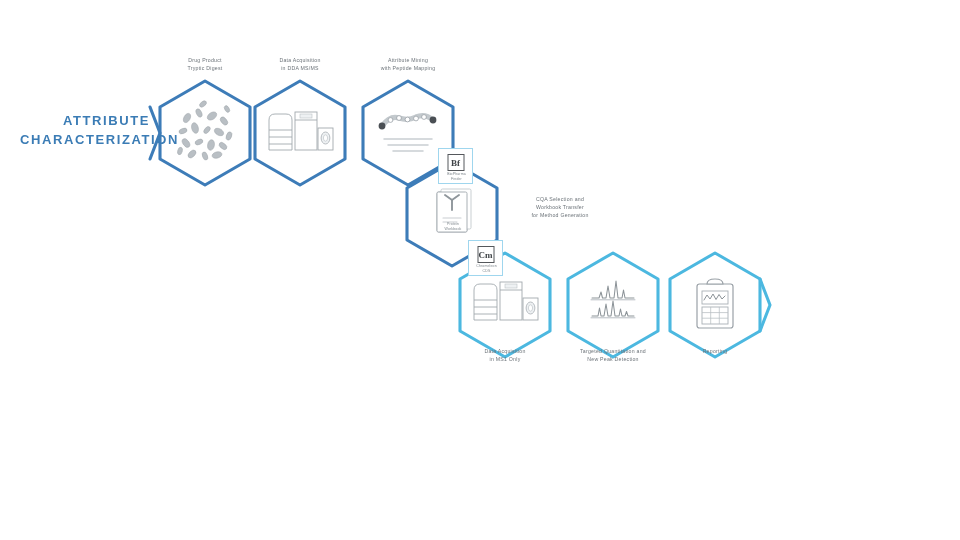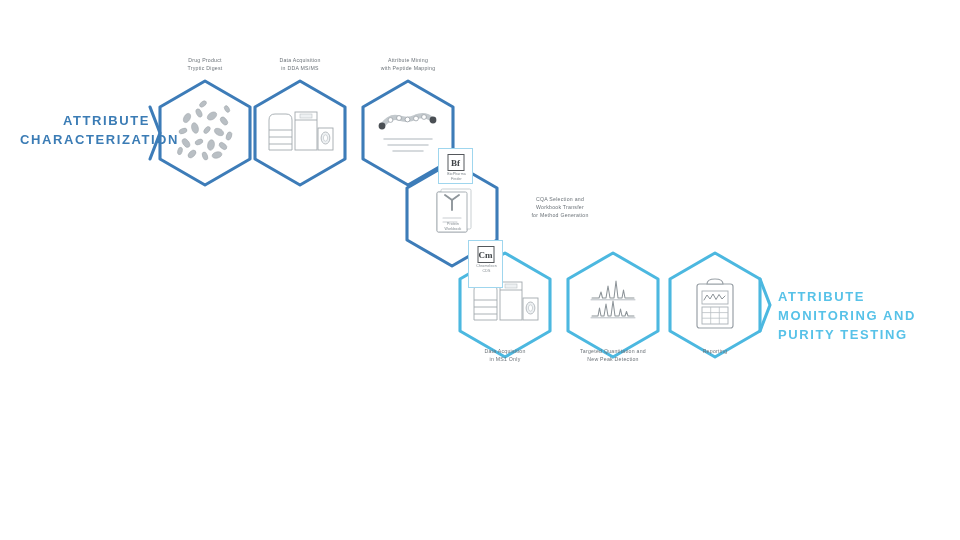--- a/index.html
+++ b/index.html
@@ -218,22 +218,20 @@
           <line x1="-4.3" y1="3" x2="-4.3" y2="20"></line>
           <line x1="4.3" y1="3" x2="4.3" y2="20"></line>
         </g>
       </g>
     </g>
   </svg>
 
   <div class="sec-head" id="head-left">ATTRIBUTE
 CHARACTERIZATION</div>
 
-  <div class="sec-head" id="head-right">ATTRIBUTE MONITORING
-AND PURITY TESTING</div>
 
   <div class="node-label" style="left:160px;top:57px;width:90px;">Drug Product
 Tryptic Digest</div>
 
   <div class="node-label" style="left:255px;top:57px;width:90px;">Data Acquisition
 in DDA MS/MS</div>
 
   <div class="node-label" style="left:358px;top:57px;width:100px;">Attribute Mining
 with Peptide Mapping</div>
 
@@ -248,21 +246,21 @@
 New Peak Detection</div>
 
   <div class="node-label" style="left:670px;top:348px;width:90px;">Reporting</div>
 
   <div class="chip" style="left:416px;top:148px;width:35px;height:36px;margin-left:22px;">
     <div class="chip-in">Bf</div>
     <div class="badge-label" style="left:0;top:23px;width:35px;">BioPharma
 Finder</div>
   </div>
 
-  <div class="chip" style="left:468px;top:240px;width:35px;height:48px;">
+  <div class="chip" style="left:468px;top:240px;width:35px;height:36px;">
     <div class="chip-in">Cm</div>
     <div class="badge-label" style="left:0;top:23px;width:35px;">Chromeleon
 CDS</div>
   </div>
 
   <div class="badge-label" style="left:434px;top:222px;width:38px;">Protein
 Workbook</div>
 
 </div>
 

